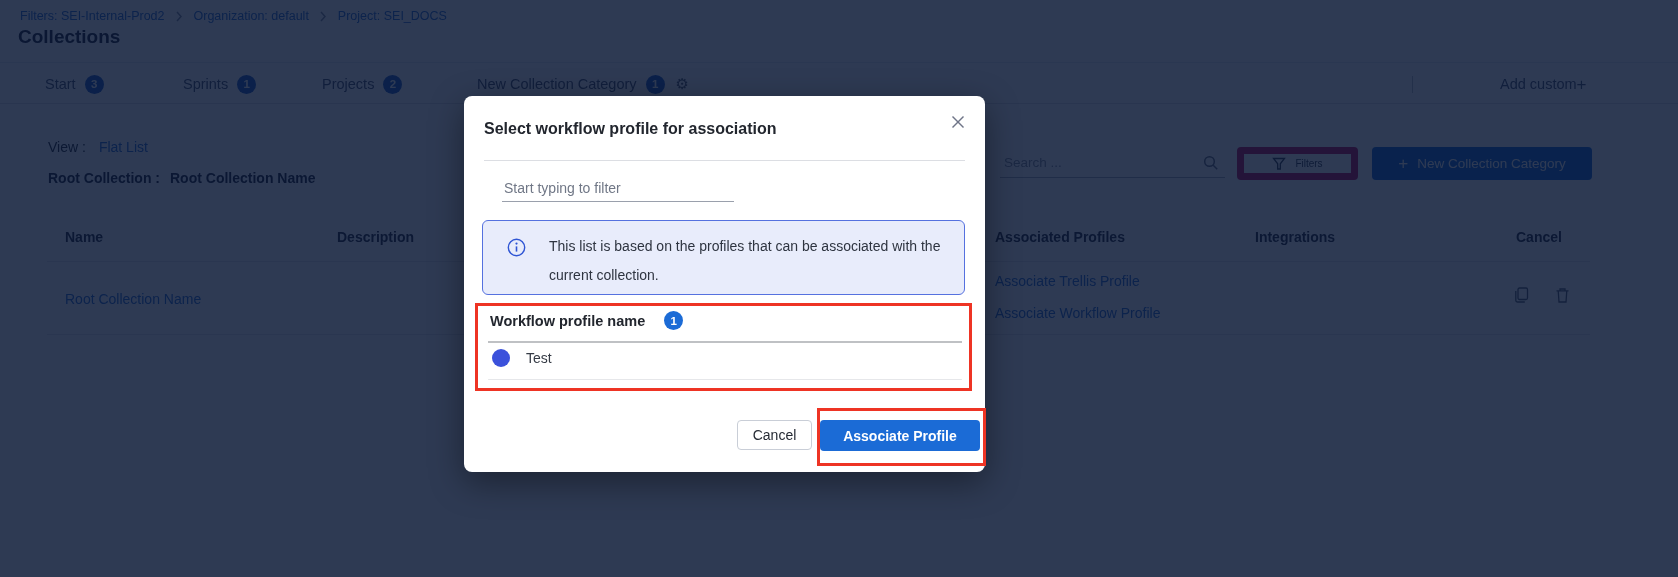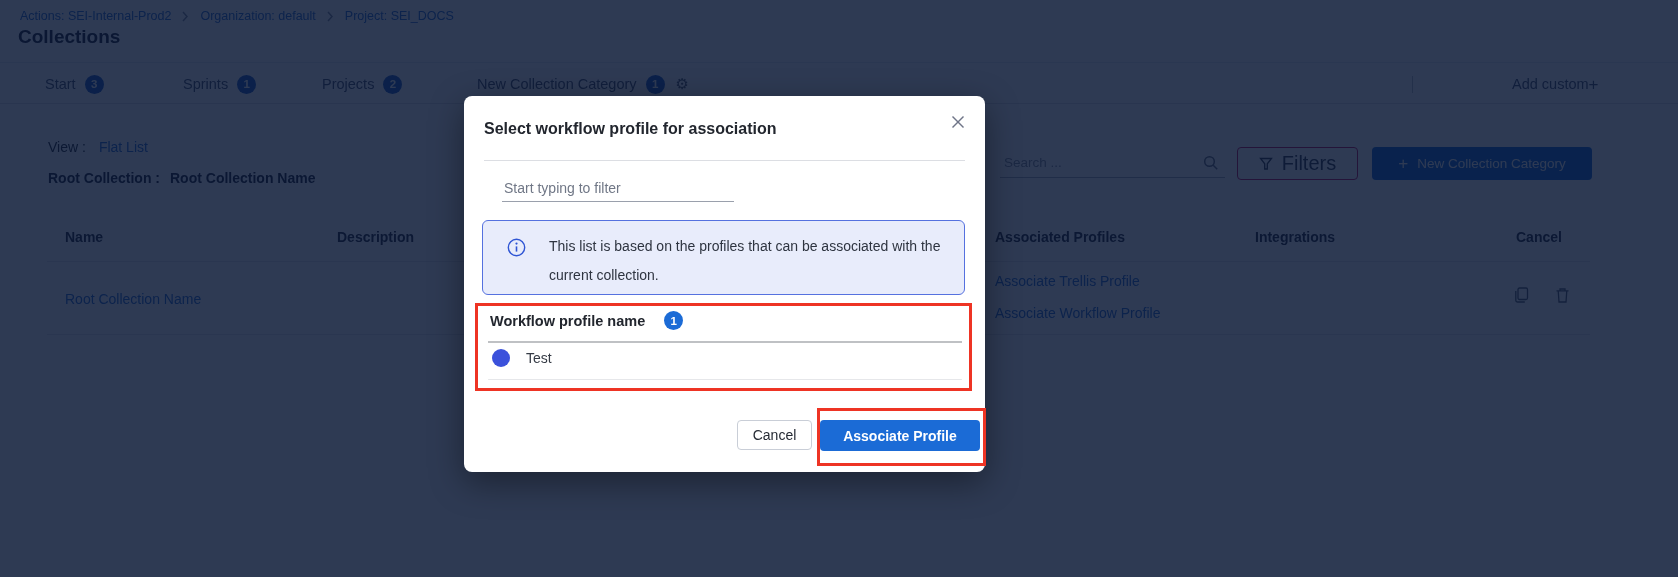--- a/index.html
+++ b/index.html
@@ -14,38 +14,38 @@
   .page-title { position:absolute; top:26px; left:18px; font-size:19px; font-weight:700; color:#252a3c; }
 
   .tabbar { position:absolute; top:62px; left:0; width:1678px; height:42px;
             border-top:1px solid #e6e8ee; border-bottom:1px solid #dde0e7; background:#ffffff; }
   .tab { position:absolute; top:0; height:42px; display:flex; align-items:center; gap:9px;
          font-size:14.5px; color:#4d5670; font-weight:500; cursor:pointer; }
   .badge { display:inline-flex; width:19px; height:19px; border-radius:50%; background:#2560c4;
            color:#ffffff; font-size:11.5px; font-weight:600; align-items:center; justify-content:center; }
   .gear { font-size:15px; color:#596070; margin-left:2px; font-family:"DejaVu Sans", sans-serif; }
   .addcustom { position:absolute; top:0; left:1500px; height:42px; display:flex; align-items:center; gap:0;
-               font-size:14.5px; color:#4d5670; cursor:pointer;margin-left:12px; }
+               font-size:14.5px; color:#4d5670; cursor:pointer; }
   .vdiv { position:absolute; top:13px; left:1412px; width:1px; height:17px; background:#b9bdc7; }
   .plus { font-size:17px; font-weight:400; color:#4d5670; line-height:1; }
 
   .viewrow { position:absolute; top:139px; left:48px; font-size:14px; color:#2b2f3a; }
   .viewrow .link { color:#2f6fd0; margin-left:13px; font-weight:500; cursor:pointer; }
   .rootrow { position:absolute; top:170px; left:48px; font-size:14px; font-weight:700; color:#252a3c; }
   .rootrow .val { margin-left:10px; }
 
   .search-wrap { position:absolute; left:1000px; top:148px; width:225px; height:30px; border-bottom:1px solid #a9aeb8; }
   .search-wrap input { border:none; outline:none; background:transparent; width:195px; height:28px;
                        font-size:13.5px; color:#333; font-family:"Liberation Sans", sans-serif; padding:0 4px; }
   .search-wrap input::placeholder { color:#8a909c; }
   .search-ic { position:absolute; right:6px; top:7px; }
 
   .filters-btn { position:absolute; left:1237px; top:147px; width:121px; height:33px; background:#ffffff;
-                 border:1px solid #be185d; border-radius:4px; display:flex; align-items:center; justify-content:center;
-                 gap:9px; font-size:20px; color:#3a4152; cursor:pointer; }
+                 border:7px solid #be185d; border-radius:4px; display:flex; align-items:center; justify-content:center;
+                 gap:9px; font-size:10px; color:#3a4152; cursor:pointer; }
   .ncc-btn { position:absolute; left:1372px; top:147px; width:220px; height:33px; background:#1b6bd6;
              border:none; border-radius:4px; display:flex; align-items:center; justify-content:center; gap:9px;
              font-size:13.5px; color:#ffffff; cursor:pointer; font-family:"Liberation Sans", sans-serif; }
   .ncc-btn .plus { color:#ffffff; }
 
   .th { position:absolute; top:229px; font-size:14px; font-weight:700; color:#2c3040; }
   .hline { position:absolute; left:47px; width:1543px; height:1px; background:#e2e4e9; }
   .cell-link { position:absolute; font-size:14px; color:#2f6fd0; cursor:pointer; }
   .act-ic { position:absolute; top:287px; cursor:pointer; }
 
@@ -91,21 +91,21 @@
   .anno2 { left:817px; top:408px; width:169px; height:58px; }
 
   svg { display:block; }
 </style>
 </head>
 <body>
 
 <div id="screen">
 
   <div class="breadcrumb">
-    <span class="crumb">Actions: SEI-Internal-Prod2</span>
+    <span class="crumb">Filters: SEI-Internal-Prod2</span>
     <span class="crumb-sep">
       <svg width="7" height="11" viewBox="0 0 7 11">
           <path d="M1 1 l4 4.5 -4 4.5" fill="none" stroke="#8a90a0" stroke-width="1.5"></path>
         </svg>
     </span>
     <span class="crumb">Organization: default</span>
     <span class="crumb-sep">
       <svg width="7" height="11" viewBox="0 0 7 11">
           <path d="M1 1 l4 4.5 -4 4.5" fill="none" stroke="#8a90a0" stroke-width="1.5"></path>
         </svg>

